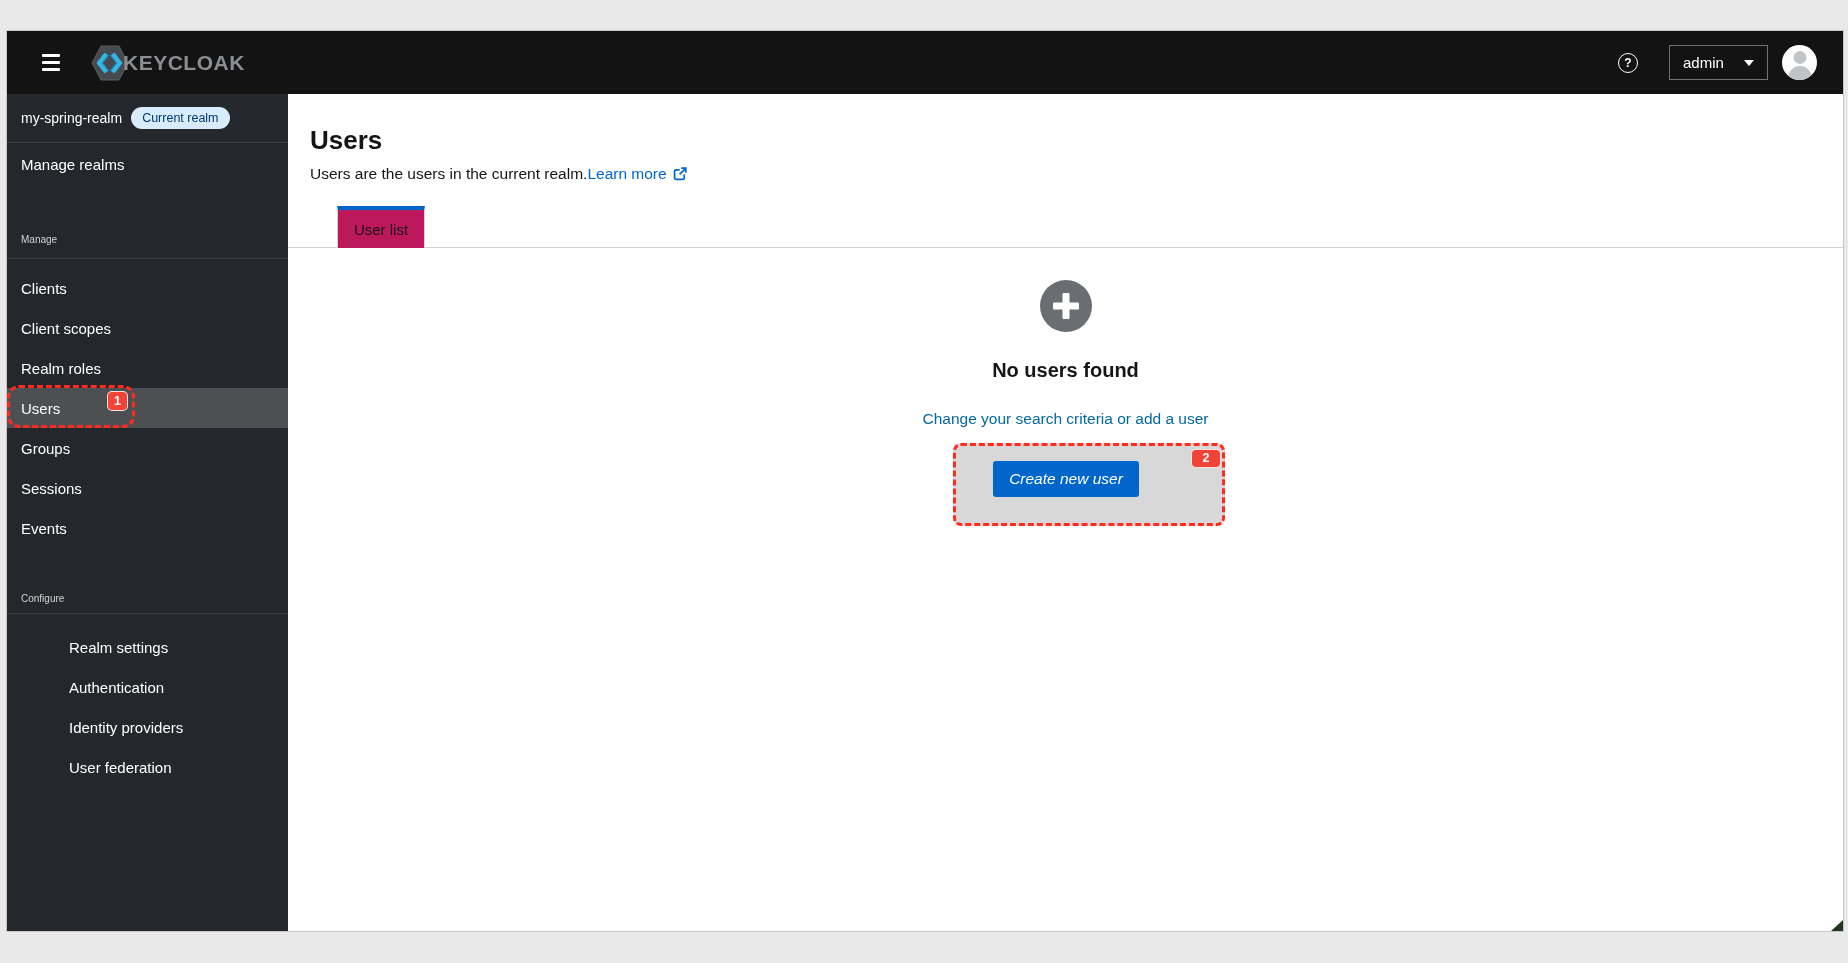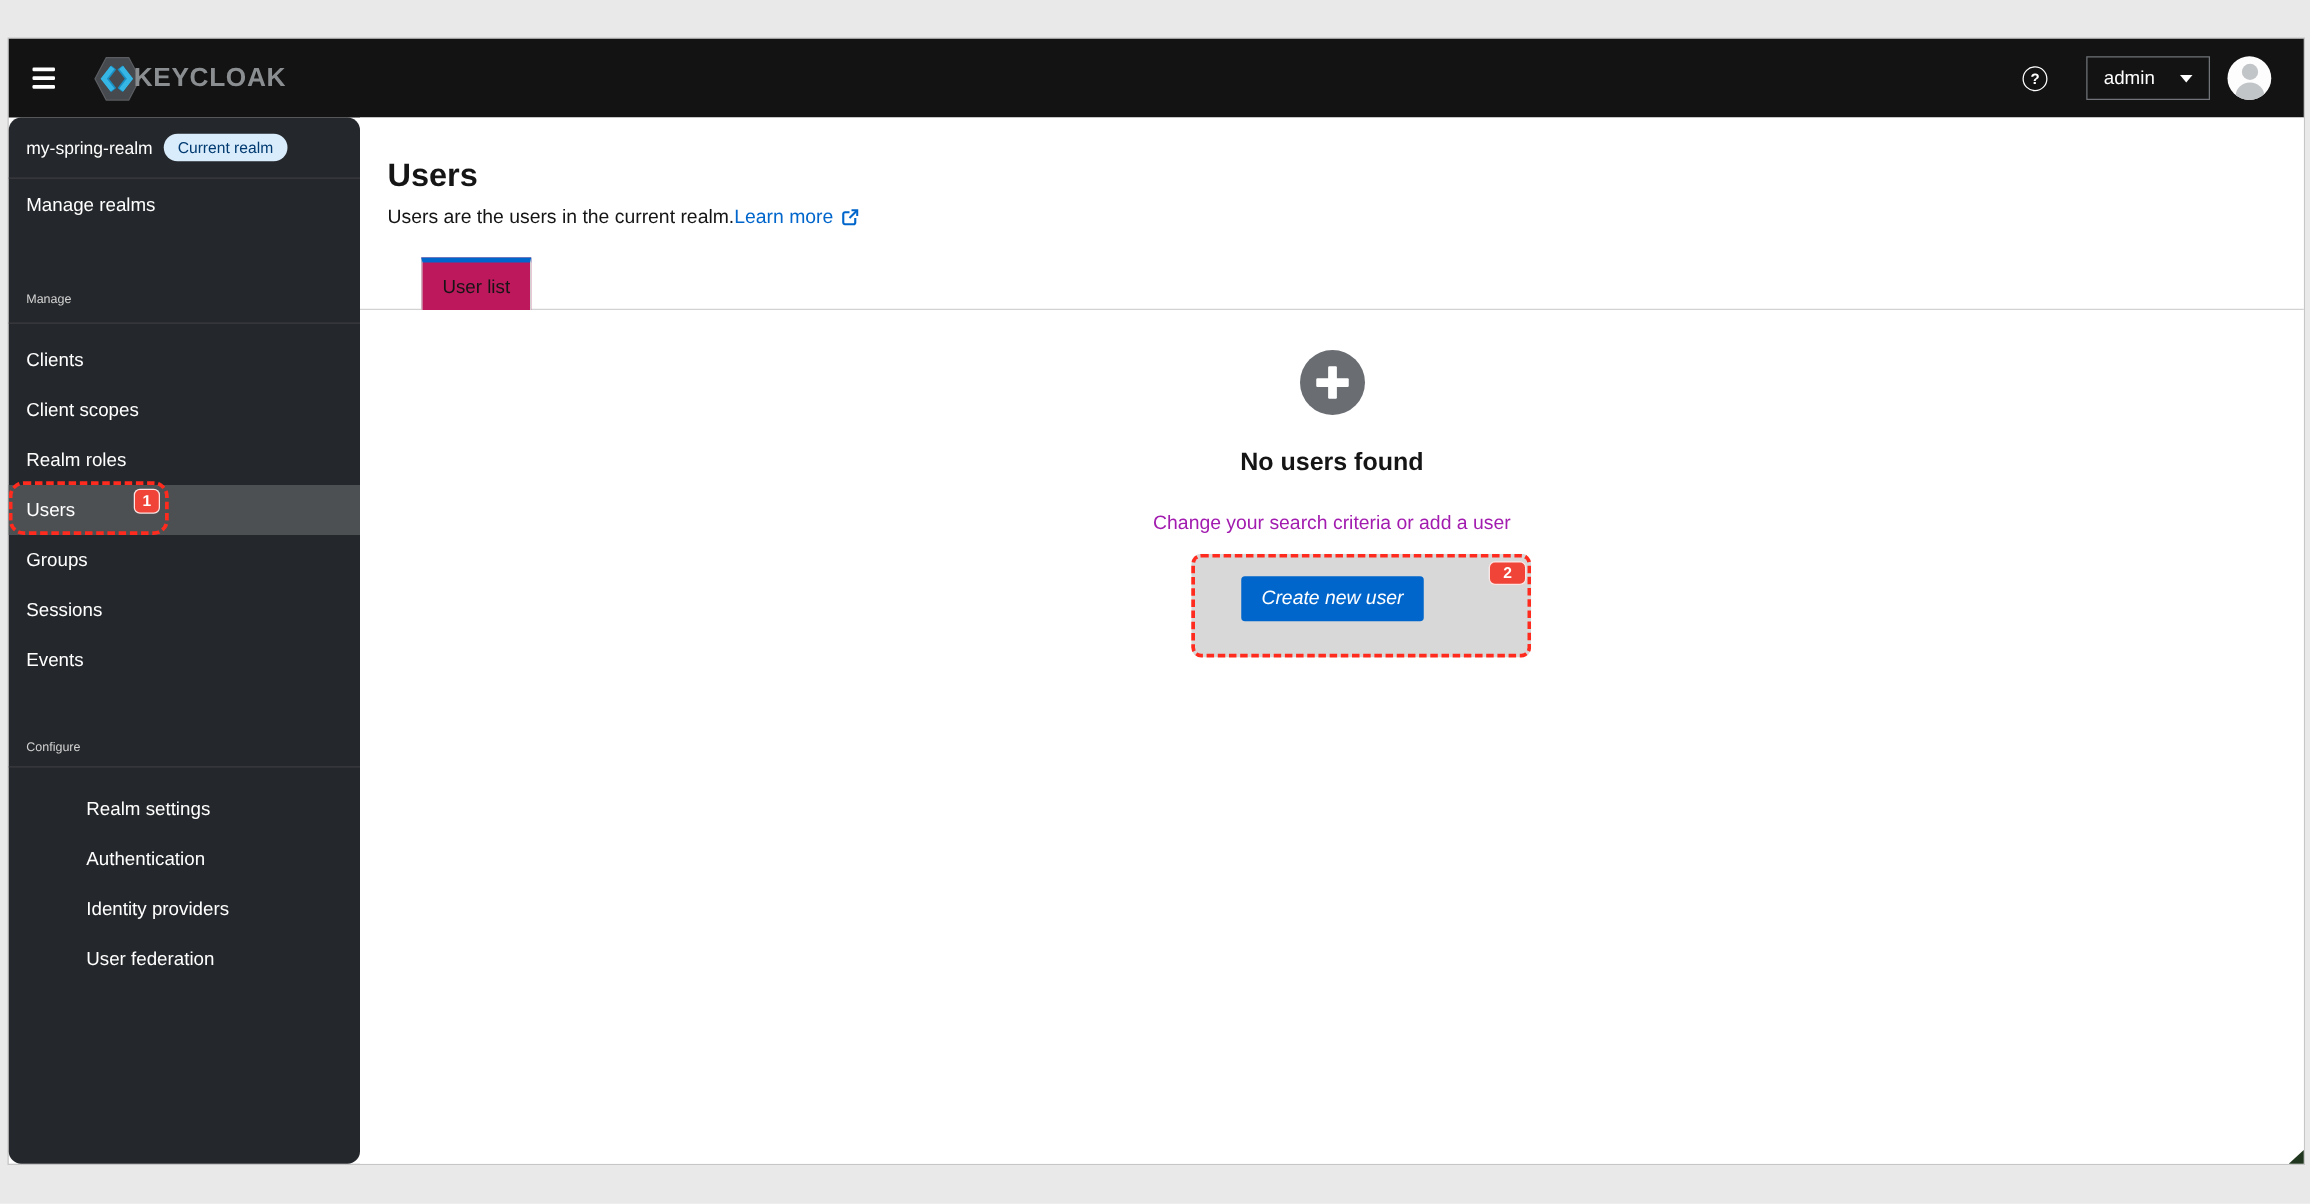--- a/index.html
+++ b/index.html
@@ -5,35 +5,35 @@
   html,body{margin:0;padding:0;}
   body{
     width:1848px;height:963px;position:relative;overflow:hidden;
     background:#e9e9e9;
     font-family:"Liberation Sans",sans-serif;
     -webkit-font-smoothing:antialiased;
   }
   .window{position:absolute;left:7px;top:31px;width:1836px;height:900px;background:#fff;outline:1px solid #c6c6c6;}
 
   
-  .masthead{position:absolute;left:0;top:0;right:0;height:63px;background:#131313;display:flex;align-items:center;padding:0 26px 0 12px;box-sizing:border-box;}
+  .masthead{position:absolute;left:0;top:0;right:0;height:63px;background:#131313;display:flex;align-items:center;padding:0 26px 0 28px;box-sizing:border-box;}
   .hamburger{width:32px;height:32px;background:none;border:none;display:flex;flex-direction:column;justify-content:center;gap:4px;cursor:pointer;padding:0 7px;box-sizing:border-box;}
   .hamburger span{display:block;height:3px;background:#fff;border-radius:1px;}
   .brand{display:flex;align-items:center;margin-left:22px;cursor:pointer;}
   .brand-text{font-size:21px;font-weight:bold;color:#8b8e91;letter-spacing:.5px;margin-left:-6px;}
   .mast-right{margin-left:auto;display:flex;align-items:center;}
   .help-btn{width:20px;height:20px;border:1.5px solid #fff;border-radius:50%;color:#fff;font-size:12px;font-weight:bold;display:flex;align-items:center;justify-content:center;background:none;box-sizing:border-box;margin-right:31px;cursor:pointer;padding:0;}
   .user-dd{width:99px;height:35px;border:1px solid #70747８;border:1px solid #707478;display:flex;align-items:center;justify-content:space-between;padding:0 13px;box-sizing:border-box;color:#fff;font-size:15px;margin-right:14px;background:none;cursor:pointer;font-family:inherit;}
   .caret{width:0;height:0;border-left:5px solid transparent;border-right:5px solid transparent;border-top:6px solid #fff;}
   .avatar{width:35px;height:35px;border-radius:50%;background:#fdfdfd;position:relative;overflow:hidden;border:none;cursor:pointer;padding:0;}
   .avatar i{position:absolute;left:50%;top:6px;transform:translateX(-50%);width:13px;height:13px;border-radius:50%;background:#c2c5c8;}
   .avatar b{position:absolute;left:50%;top:21px;transform:translateX(-50%);width:23px;height:18px;border-radius:50% 50% 0 0 / 60% 60% 0 0;background:#c2c5c8;}
 
   
-  .sidebar{position:absolute;left:0;top:63px;width:281px;height:837px;background:#24272b;color:#fff;border-radius:10px;}
+  .sidebar{position:absolute;left:0;top:63px;width:281px;height:837px;background:#24272b;color:#fff;}
   .realm-row{height:49px;display:flex;align-items:center;gap:9px;padding-left:14px;border-bottom:1px solid #3a3d41;box-sizing:border-box;cursor:pointer;}
   .realm-name{font-size:14px;}
   .realm-badge{background:#d9ecfb;color:#003a70;font-size:12.5px;padding:4px 11px;border-radius:12px;white-space:nowrap;}
   .manage-realms{height:43px;display:flex;align-items:center;padding-left:14px;font-size:15px;cursor:pointer;}
   .nav-section-label{padding-left:14px;font-size:10px;color:#d2d2d2;height:16px;line-height:16px;}
   .sec-manage{margin-top:46px;}
   .sec-configure{margin-top:43px;}
   .nav-divider{border:none;border-top:1px solid #3a3d41;margin:10px 0 0;}
   .nav-divider.cfg{margin-top:6px;}
   ul.nav{list-style:none;margin:9px 0 0;padding:0;}
@@ -47,21 +47,21 @@
   .page-sub{position:absolute;left:22px;top:69px;margin:0;font-size:15.5px;color:#151515;display:flex;align-items:center;line-height:22px;}
   .learn-more{color:#0066cc;text-decoration:none;display:inline-flex;align-items:center;gap:6px;cursor:pointer;}
   .tabbar{position:absolute;left:0;top:112px;width:100%;height:41px;border-bottom:1px solid #d2d2d2;}
   .tab{position:absolute;left:49px;top:0;width:88px;height:42px;background:#be185d;border:1px solid #d2d2d2;border-bottom:none;border-top:4px solid #0066cc;box-sizing:border-box;display:flex;align-items:center;justify-content:center;font-size:15px;color:#151515;cursor:pointer;}
 
   .plus-circle{position:absolute;left:752px;top:186px;width:52px;height:52px;border-radius:50%;background:#6a6e73;}
   .plus-circle:before,.plus-circle:after{content:"";position:absolute;left:50%;top:50%;transform:translate(-50%,-50%);background:#fff;border-radius:1px;}
   .plus-circle:before{width:26px;height:7px;}
   .plus-circle:after{width:7px;height:26px;}
   .empty-title{position:absolute;left:0;right:0;top:265px;text-align:center;font-size:20px;font-weight:bold;color:#151515;margin:0;}
-  .empty-desc{position:absolute;left:0;right:0;top:314px;text-align:center;font-size:15.5px;color:#a21caf;margin:0;line-height:22px;}
+  .empty-desc{position:absolute;left:0;right:0;top:314px;text-align:center;font-size:15.5px;color:#0369a1;margin:0;line-height:22px;}
 
   
   .ann-rect{box-sizing:border-box;border:3px dashed #ff2b1f;}
   .ann2{position:absolute;left:665px;top:349px;width:272px;height:83px;background:#d8d8d8;border-radius:8px;}
   .primary-btn{position:absolute;left:37px;top:15px;width:146px;height:36px;background:#0066cc;color:#fff;border:none;border-radius:3px;font-size:15.5px;font-family:inherit;cursor:pointer;font-style:italic;}
   .ann-badge{position:absolute;background:#f04438;color:#fff;border:1px solid rgba(255,255,255,.85);font-size:12.5px;font-weight:bold;display:flex;align-items:center;justify-content:center;box-sizing:border-box;border-radius:5px;line-height:1;}
   .badge2{top:3px;right:1px;width:30px;height:19px;}
   .ann1{position:absolute;left:7px;top:385px;width:128px;height:43px;border-radius:12px;z-index:5;pointer-events:none;}
   .badge1{top:3px;right:4px;width:21px;height:20px;}
 

